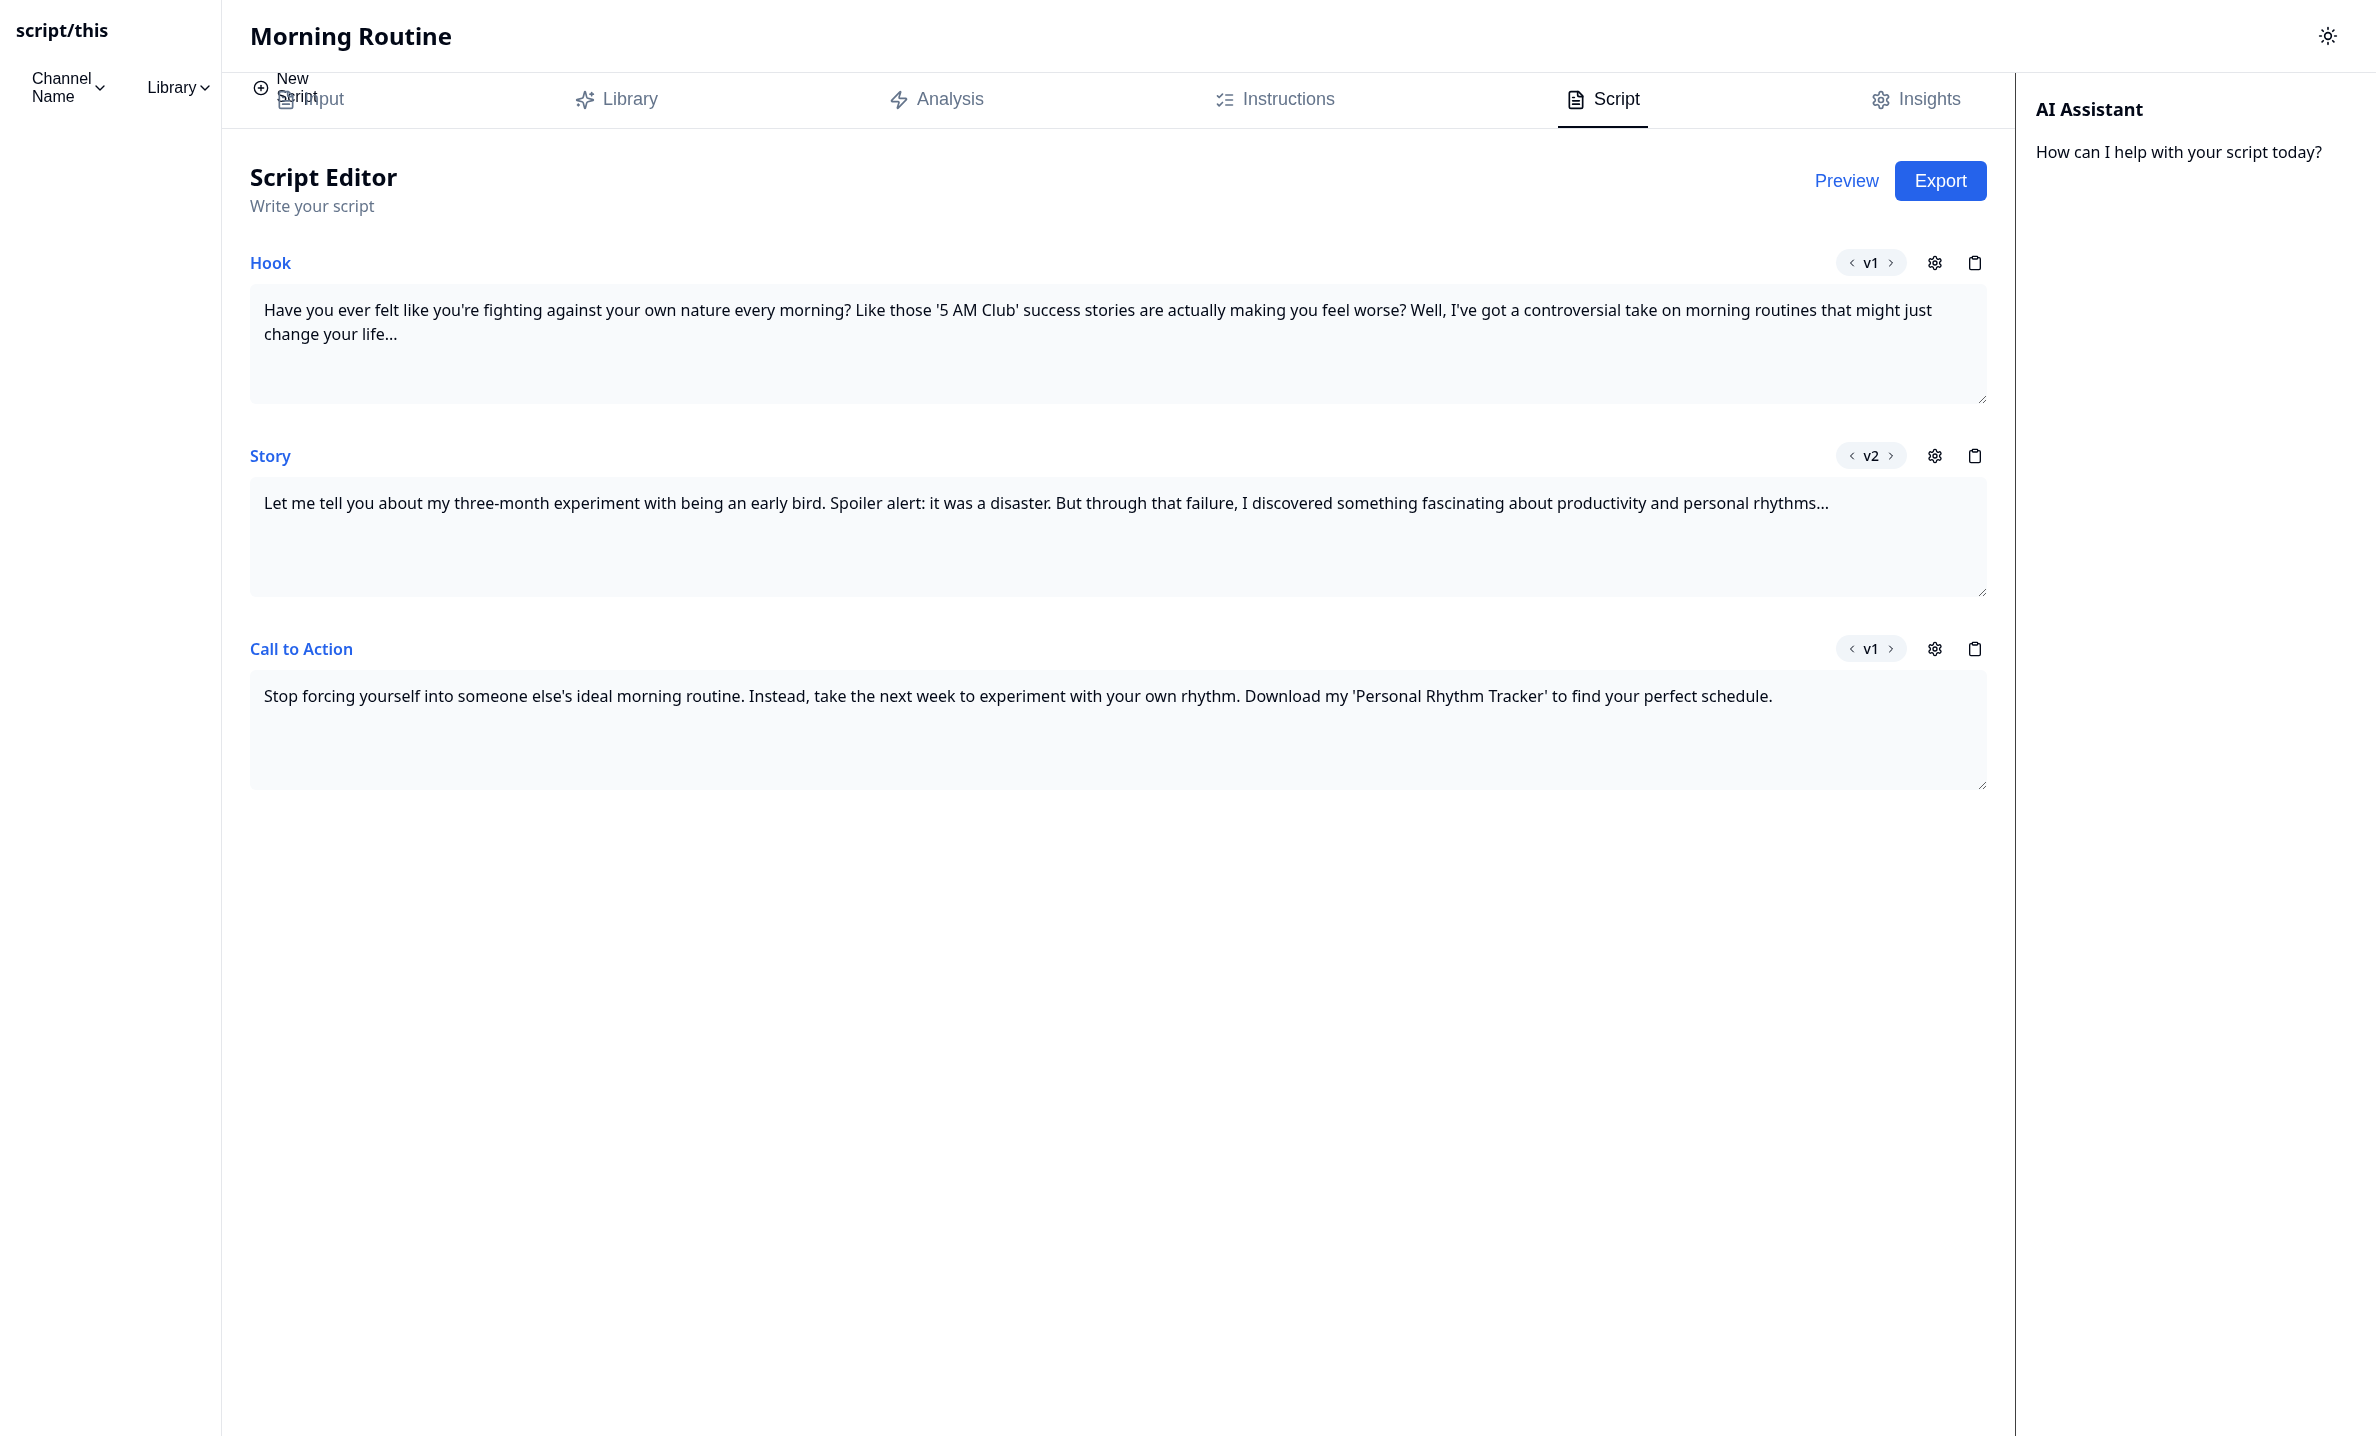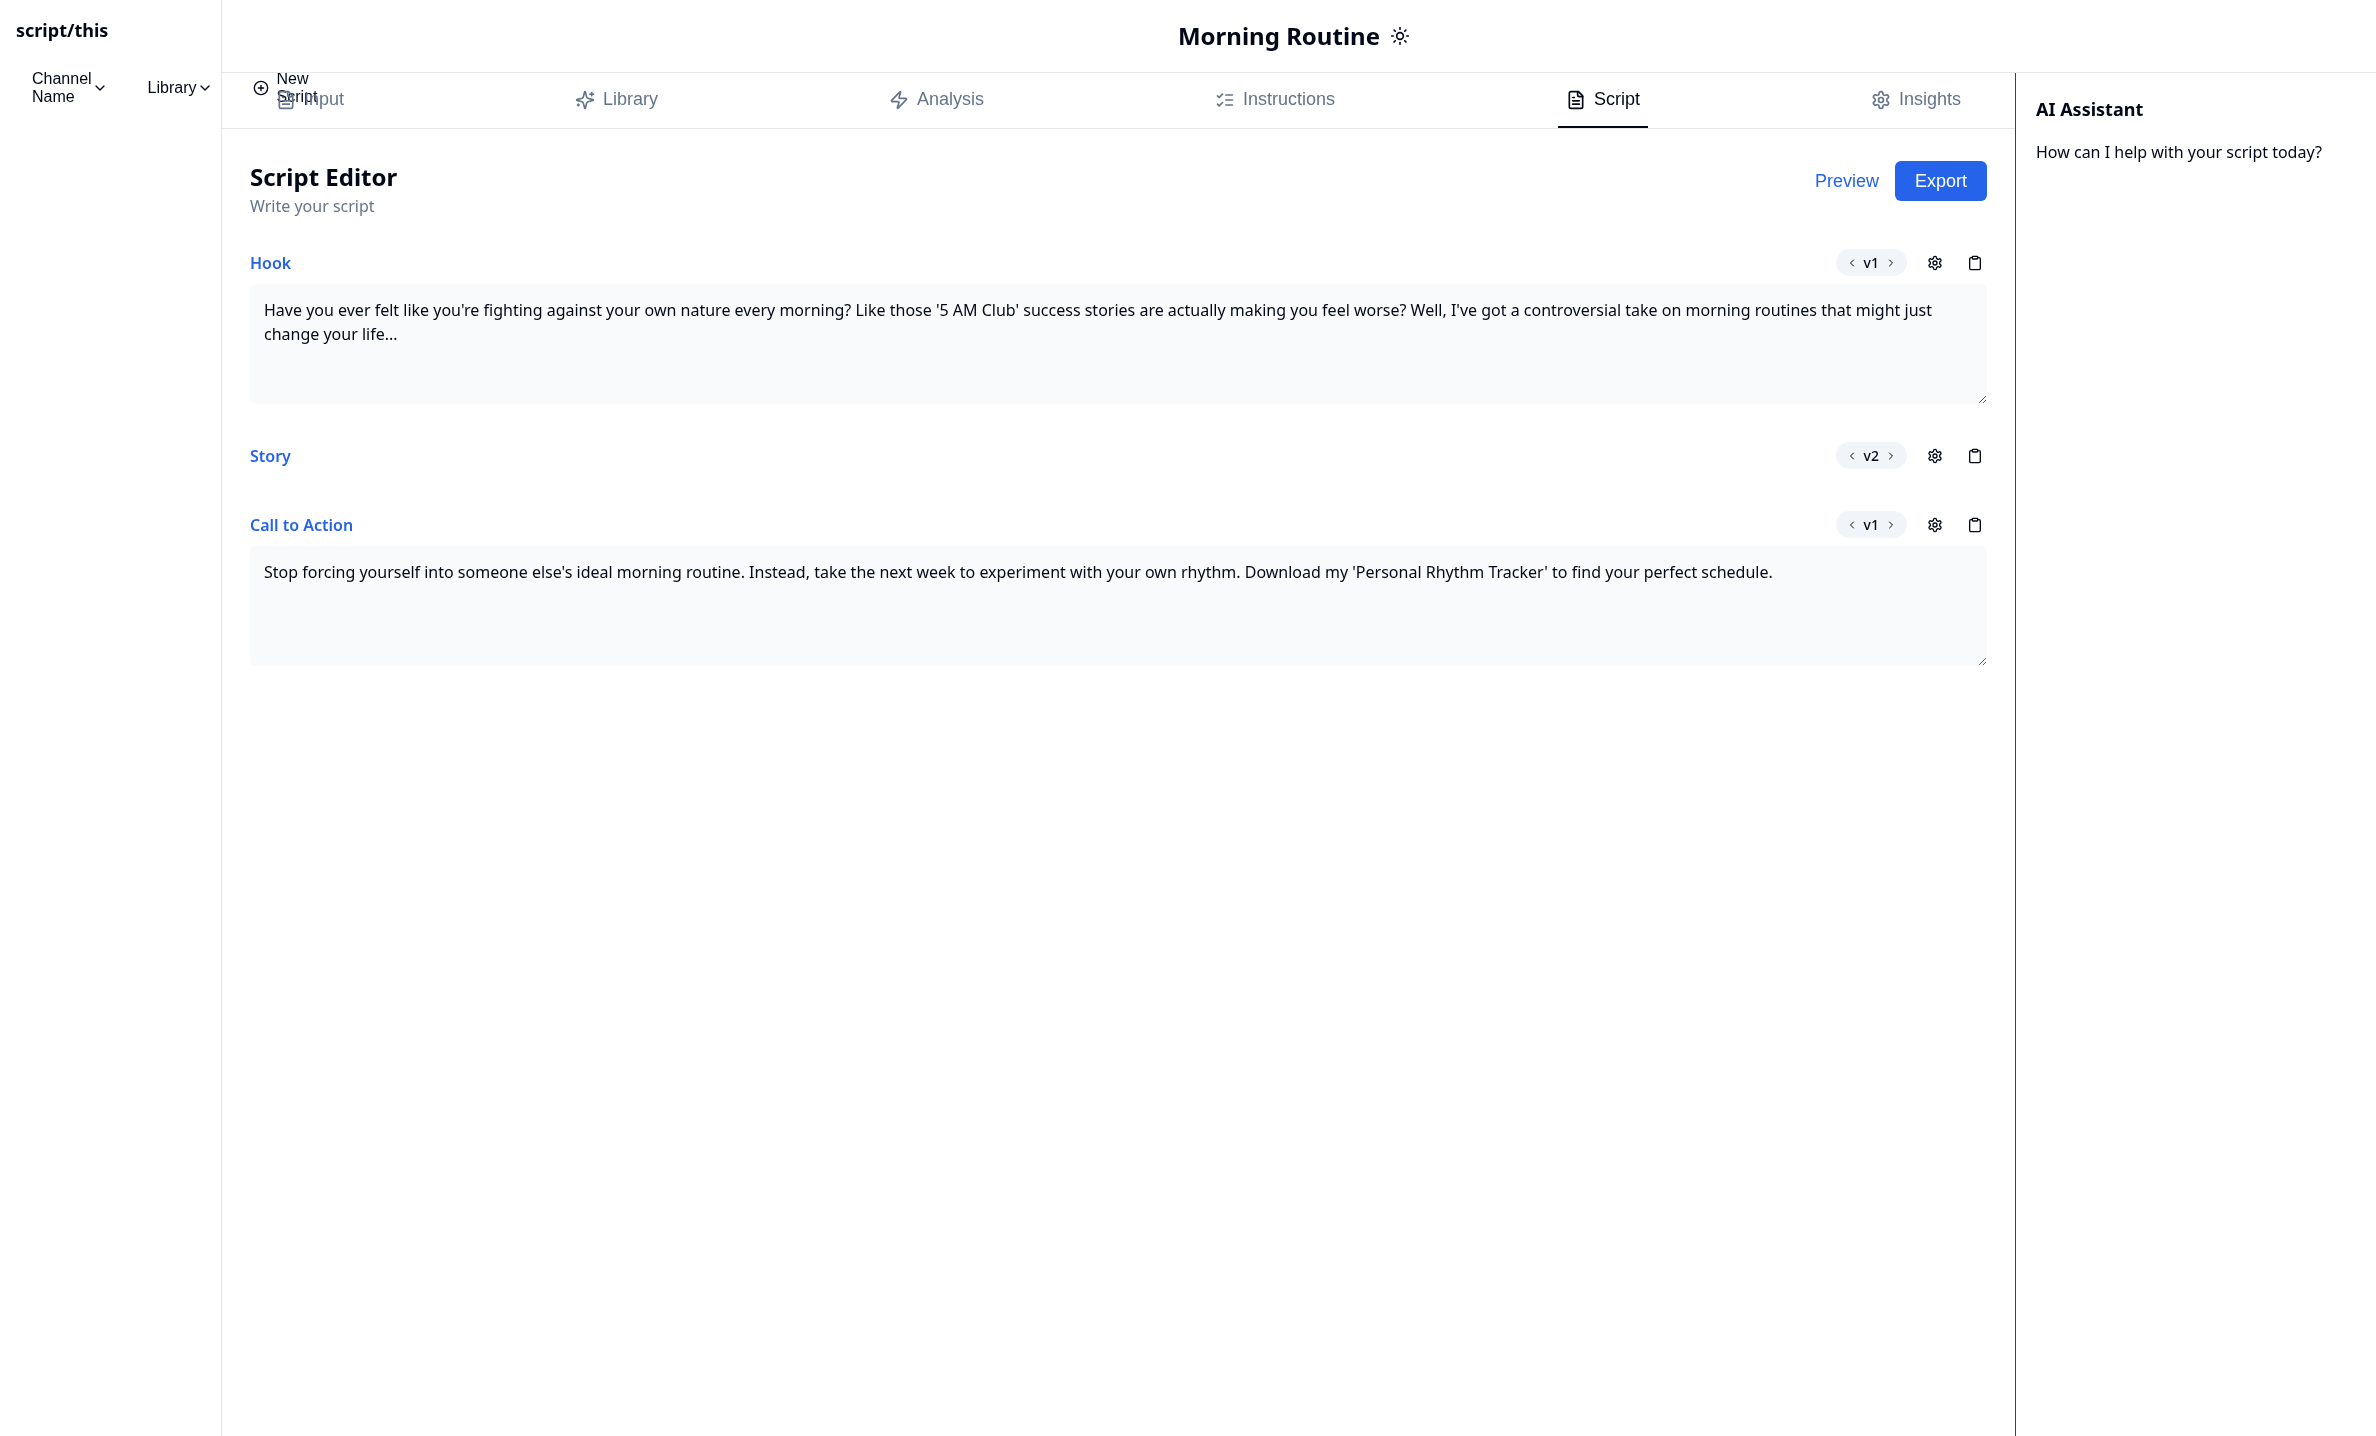--- a/index.html
+++ b/index.html
@@ -55,21 +55,21 @@
     gap: 8px;
     text-align: left;
   }
   .icn { display: inline-flex; align-items: center; justify-content: center; flex-shrink: 0; }
 
   
   .main { flex: 1; display: flex; flex-direction: column; min-width: 0; }
   .topbar {
     display: flex;
     align-items: center;
-    justify-content: center;
+    justify-content: space-between;
     border-bottom: 1px solid #e5e7eb;
     padding: 16px 28px;
   }
   .page-title { font-size: 24px; line-height: 32px; font-weight: 700; }
   .theme-btn {
     width: 40px; height: 40px;
     border: none; background: transparent;
     display: inline-flex; align-items: center; justify-content: center;
     border-radius: 6px; cursor: pointer;
   }
@@ -365,21 +365,21 @@
                     </button>
                     <button class="tool-btn">
                       <span class="icn">
                         <svg width="16" height="16" viewBox="0 0 24 24" fill="none" stroke="#020817" stroke-width="2" stroke-linecap="round" stroke-linejoin="round">
                           <rect width="8" height="4" x="8" y="2" rx="1" ry="1"></rect>
                           <path d="M16 4h2a2 2 0 0 1 2 2v14a2 2 0 0 1-2 2H6a2 2 0 0 1-2-2V6a2 2 0 0 1 2-2h2"></path>
                         </svg>
                       </span>
                     </button>
                   </div>
-                </div></div>
+                </div><textarea class="section-text" style="">Let me tell you about my three-month experiment with being an early bird. Spoiler alert: it was a disaster. But through that failure, I discovered something fascinating about productivity and personal rhythms...</textarea></div>
               <div class="section"><div class="section-head">
                   <h3 class="section-title">Call to Action</h3>
                   <div class="section-tools">
                     <div class="version-pill">
                       <button>
                         <span class="icn">
                           <svg width="12" height="12" viewBox="0 0 24 24" fill="none" stroke="#020817" stroke-width="2" stroke-linecap="round" stroke-linejoin="round">
                             <path d="m15 18-6-6 6-6"></path>
                           </svg>
                         </span>

